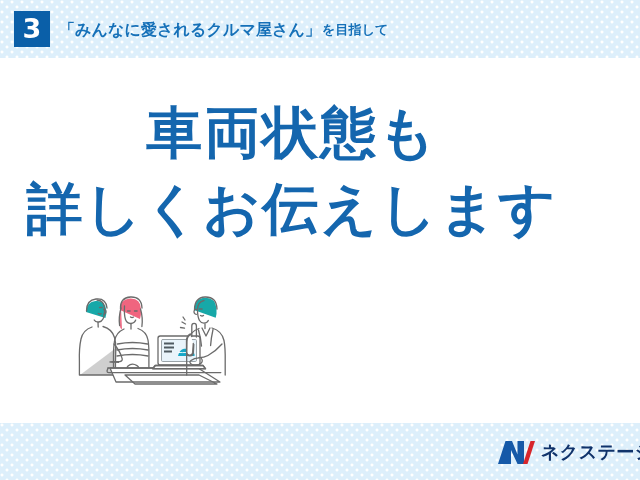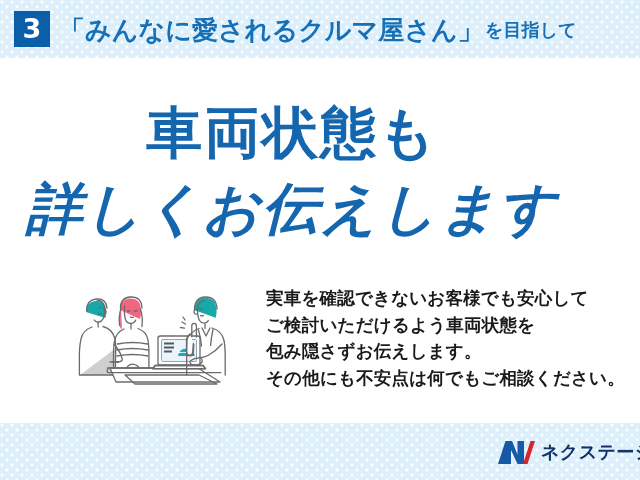--- a/index.html
+++ b/index.html
@@ -62,25 +62,25 @@
     left: 59px;
     top: 12px;
     height: 36px;
     display: flex;
     align-items: center;
     color: #1570b8;
     white-space: nowrap;
     font-weight: bold;
   }
   .header-title .ht-main {
-    font-size: 26px;
+    font-size: 16px;
     letter-spacing: 0.1px;
   }
   .header-title .ht-tail {
-    font-size: 18px;
+    font-size: 13px;
     letter-spacing: 0.1px;
     padding-left: 1px;
     font-family: Liberation Serif, serif;
   }
 
   
   .hero {
     position: absolute;
     left: 0;
     width: 584px;
@@ -92,21 +92,20 @@
   }
   .hero-line1 {
     top: 102px;
     font-size: 56px;
     line-height: 62px;
   }
   .hero-line2 {
     top: 178px;
     font-size: 56px;
     line-height: 62px;
-    font-style: italic;
   }
 
   
   .illustration {
     position: absolute;
     left: 62px;
     top: 278px;
     width: 190px;
     height: 112px;
   }
@@ -249,26 +248,20 @@
 
       <path d="M120 44 l3.5 2"></path>
       <path d="M118.5 49.5 l4 0.6"></path>
       <path d="M121 39 l2 3"></path>
 
       <path d="M160 66 q-6 7 -14 11.5 q-4 2.2 -9 2.2"></path>
       <path d="M137 79.8 q-5 0.3 -8 2.6 q-2 1.6 -0.3 3.2 q2 1.9 6 1.4 q4.4 -0.6 5.4 -3.2 q0.7 -1.9 -0.8 -3.4"></path>
     </g>
   </svg>
 
-  <div class="body-copy">
-    <div class="bc-line">実車を確認できないお客様でも安心して</div>
-    <div class="bc-line">ご検討いただけるよう車両状態を</div>
-    <div class="bc-line">包み隠さずお伝えします。</div>
-    <div class="bc-line">その他にも不安点は何でもご相談ください。</div>
-  </div>
 
   <div class="dot-band footer-band"></div>
 
   <div class="logo">
     <svg class="logo-mark" viewBox="0 0 38 25">
       <path d="M1 24 L8.5 1 L15 1 L20.5 14.5 L20.5 1 L27 1 L27 24 L20.5 24 L14 10 L14 24 Z" fill="#1559a8"></path>
       <path d="M26 24 L33.5 1 L38 1 L30.5 24 Z" fill="#d7252b"></path>
     </svg>
     <span class="logo-text">ネクステージ</span>
   </div>

